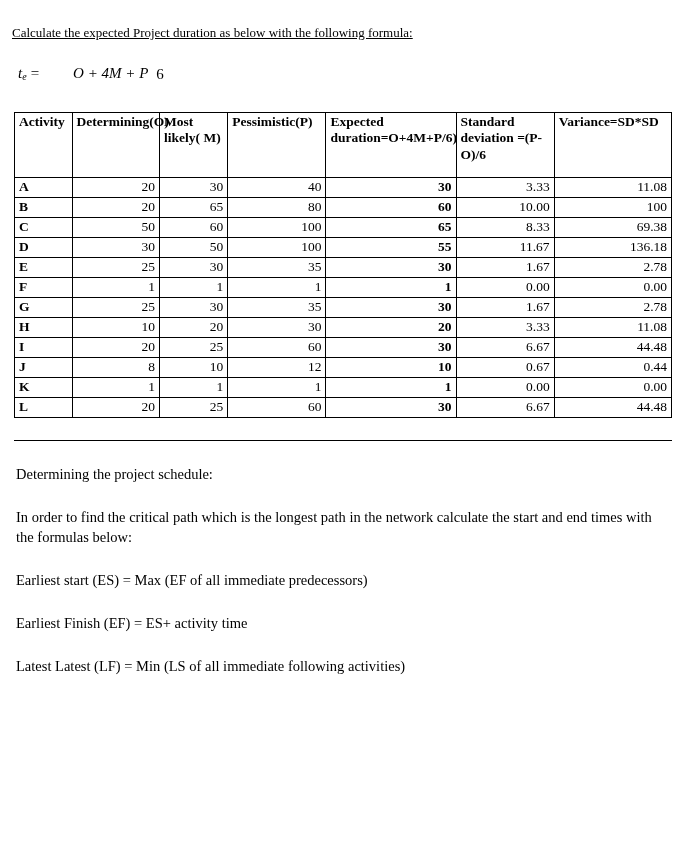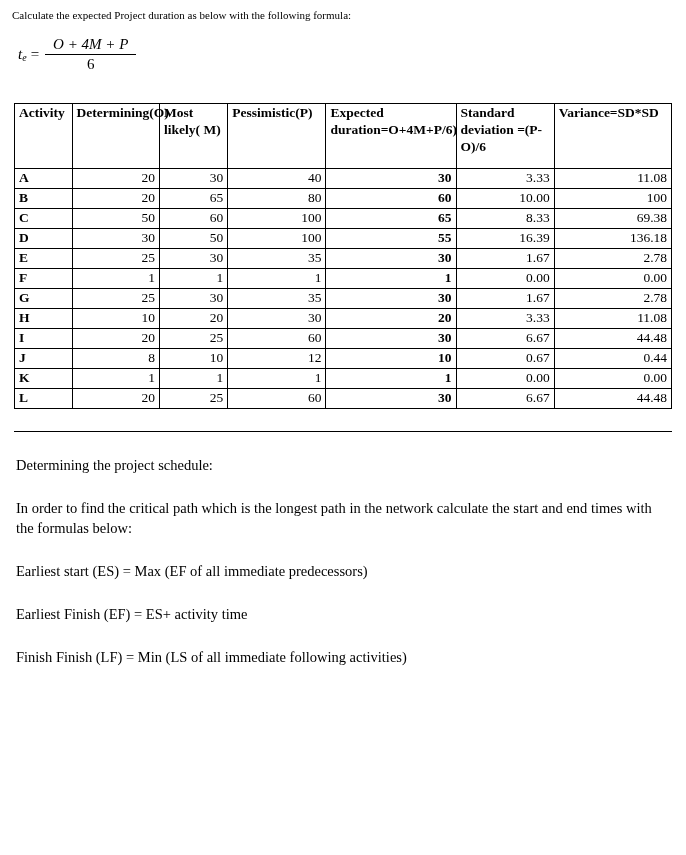--- a/index.html
+++ b/index.html
@@ -14,23 +14,24 @@
     color: #000000;
     font-size: 14.5px;
     overflow: hidden;
   }
   .page {
     padding: 8px 12px 0 12px;
     box-sizing: border-box;
     width: 686px;
   }
   p.para {
-    margin: 0 0 0 0;
+    margin: 16px 0 0 0;
     line-height: 1.35;
-    font-size: 11px;
+    font-size: 13px;
+    text-decoration: underline;
   }
   .intro {
     margin-bottom: 14px;
   }
   
   .formula {
     margin: 10px 0 6px 6px;
     display: flex;
     align-items: center;
     height: 44px;
@@ -44,23 +45,24 @@
   .formula .lhs sub {
     font-size: 10px;
     font-style: italic;
   }
   .formula .eq {
     margin: 0 6px 0 4px;
     font-size: 15px;
   }
   .frac {
     display: inline-flex;
-    flex-direction: column;
+    flex-direction: row;
     text-align: center;
     vertical-align: middle;
+    margin-left: 20px;
   }
   .frac .num {
     font-style: italic;
     font-size: 15px;
     padding: 0 8px 1px 8px;
     white-space: nowrap;
   }
   .frac .bar {
     border-top: 1px solid #000;
     height: 0;
@@ -71,21 +73,21 @@
   }
   .deflist p {
     margin: 0 0 0 0;
     padding: 6px 0 0 0;
     line-height: 1.45;
     font-size: 14.5px;
   }
   
   table.pert {
     border-collapse: collapse;
-    margin-top: 26px;
+    margin-top: 16px;
     margin-left: 2px;
     width: 658px;
     table-layout: fixed;
     font-size: 13.5px;
   }
   table.pert th, table.pert td {
     border: 1px solid #000000;
     padding: 1px 4px;
     vertical-align: top;
     line-height: 1.25;
@@ -200,21 +202,21 @@
         <td class="bold-num">65</td>
         <td class="num">8.33</td>
         <td class="num">69.38</td>
       </tr>
       <tr>
         <td class="act">D</td>
         <td class="num">30</td>
         <td class="num">50</td>
         <td class="num">100</td>
         <td class="bold-num">55</td>
-        <td class="num">16.39</td>
+        <td class="num">11.67</td>
         <td class="num">136.18</td>
       </tr>
       <tr>
         <td class="act">E</td>
         <td class="num">25</td>
         <td class="num">30</td>
         <td class="num">35</td>
         <td class="bold-num">30</td>
         <td class="num">1.67</td>
         <td class="num">2.78</td>
@@ -285,16 +287,16 @@
     </tbody>
   </table>
 
   <hr class="rule">
 
   <div class="after">
     <p>Determining the project schedule:</p>
     <p>In order to find the critical path which is the longest path in the network calculate the start and end times with the formulas below:</p>
     <p>Earliest start (ES) = Max (EF of all immediate predecessors)</p>
     <p>Earliest Finish (EF) = ES+ activity time</p>
-    <p>Finish Finish (LF) = Min (LS of all immediate following activities)</p>
+    <p>Latest Latest (LF) = Min (LS of all immediate following activities)</p>
   </div>
 
 </div>
 
 </body></html>

